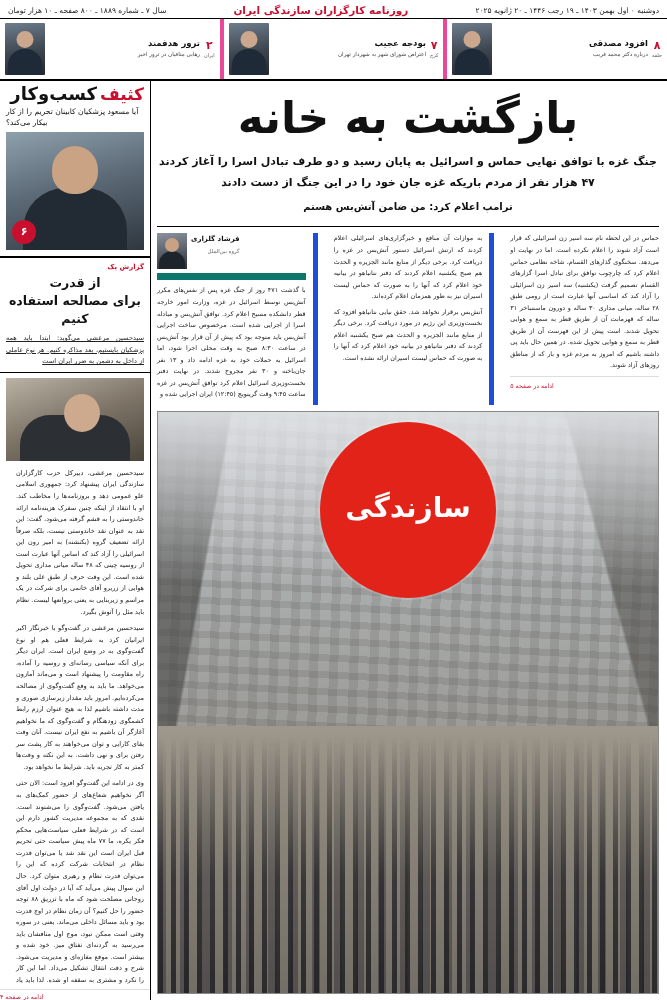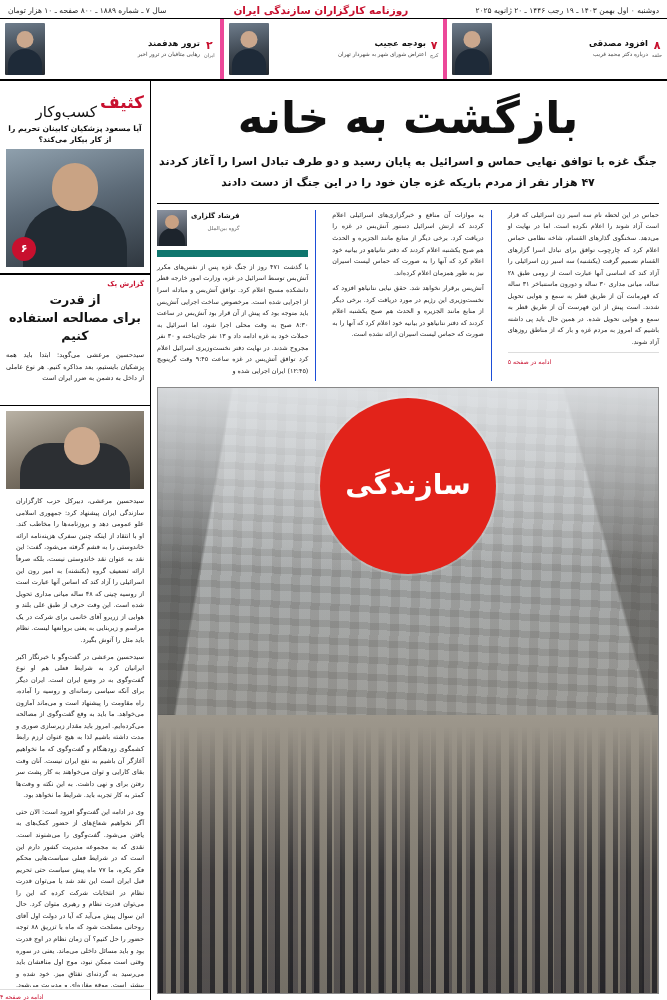--- a/index.html
+++ b/index.html
@@ -157,31 +157,31 @@
     flex-direction: column;
     gap: 3px;
   }
   .brand-kasb {
     display: flex;
     align-items: center;
     justify-content: flex-start;
     gap: 3px;
   }
   .brand-kasb .k1 {
-    font-size: 15px; font-weight: normal; color: #111; line-height: 1; margin-top: 20px;
+    font-size: 18px; font-weight: bold; color: #111; line-height: 1;
   }
   .brand-kasb .k2 {
     font-size: 17px; font-weight: bold; color: #c8102e; line-height: 1;
   }
   .side-lead {
     font-size: 7.6px;
-    font-weight: bold;
+    font-weight: normal;
     line-height: 1.5;
     color: #111;
-    text-align: center;
+    text-align: left;
   }
   .side-hero {
     position: relative;
     width: 100%;
     height: 118px;
     background: linear-gradient(165deg,#8fa0ad 0%,#5d6b78 45%,#2f373f 100%);
     overflow: hidden;
   }
   .side-hero::after {
     content: "";
@@ -216,21 +216,21 @@
   .hero-badge small {
     position: absolute;
     bottom: -9px; left: 50%;
     transform: translateX(-50%);
     font-size: 5px;
     color: #333;
     font-weight: normal;
   }
 
   .side-report {
-    padding: 5px 6px 20px 6px;
+    padding: 5px 6px 4px 6px;
     border-bottom: 1px solid #000;
   }
   .report-tag {
     font-size: 7px;
     color: #c8102e;
     font-weight: bold;
     text-align: right;
     margin-bottom: 3px;
   }
   .report-title {
@@ -240,20 +240,21 @@
     line-height: 1.45;
     text-align: center;
   }
   .report-title .l2 { display: block; }
   .report-lede {
     margin-top: 5px;
     font-size: 6.6px;
     line-height: 1.75;
     color: #222;
     text-align: justify;
+    text-decoration: underline;
   }
   .side-photo {
     margin: 5px 6px;
     height: 96px;
     background: linear-gradient(160deg,#b9b2a5 0%,#7d7467 50%,#4a443b 100%);
     position: relative;
     overflow: hidden;
   }
   .side-photo::after {
     content: "";
@@ -331,21 +332,21 @@
   }
   .mcol {
     flex: 1 1 0;
     font-size: 6.4px;
     line-height: 1.8;
     color: #222;
     text-align: justify;
     min-width: 0;
   }
   .mcol p { margin: 0 0 4px 0; }
-  .mcol.with-border { border-left: 1px solid #1d4ed8; padding-left: 16px; }
+  .mcol.with-border { border-left: 5px solid #1d4ed8; padding-left: 16px; }
   .col-cont {
     font-size: 6.2px;
     color: #c8102e;
     text-align: left;
     border-top: 1px solid #ddd;
     padding-top: 3px;
   }
   .analyst {
     display: flex;
     flex-direction: row-reverse;
@@ -487,20 +488,21 @@
 
   <div class="body-wrap">
 
     <div class="main-col">
 
       <div class="headline">بازگشت به خانه</div>
 
       <div class="deck">
         <span class="d1">جنگ غزه با توافق نهایی حماس و اسرائیل به پایان رسید و دو طرف تبادل اسرا را آغاز کردند</span>
         <span class="d2">۴۷ هزار نفر از مردم باریکه غزه جان خود را در این جنگ از دست دادند</span>
+        <span class="d3">ترامپ اعلام کرد: من ضامن آتش‌بس هستم</span>
       </div>
 
       <div class="main-cols">
 
         <div class="mcol with-border">
           <p>حماس در این لحظه نام سه اسیر زن اسرائیلی که قرار است آزاد شوند را اعلام نکرده است. اما در نهایت او می‌دهد. سخنگوی گذارهای القسام، شاخه نظامی حماس اعلام کرد که چارچوب توافق برای تبادل اسرا گزارهای القسام تصمیم گرفت (یکشنبه) سه اسیر زن اسرائیلی را آزاد کند که اساسی آنها عبارت است از رومی طبق ۲۸ ساله، میانی مداری ۳۰ ساله و دورون ماستنباخر ۳۱ ساله که قهرمانت آن از طریق قطر به سمع و هوایی تحویل شدند. است پیش از این فهرست آن از طریق قطر به سمع و هوایی تحویل شده. در همین حال باید پی داشته باشیم که امروز به مردم غزه و بار که از مناطق روزهای آزاد شوند.</p>
           <div class="col-cont">ادامه در صفحه ۵</div>
         </div>
 
         <div class="mcol with-border">

